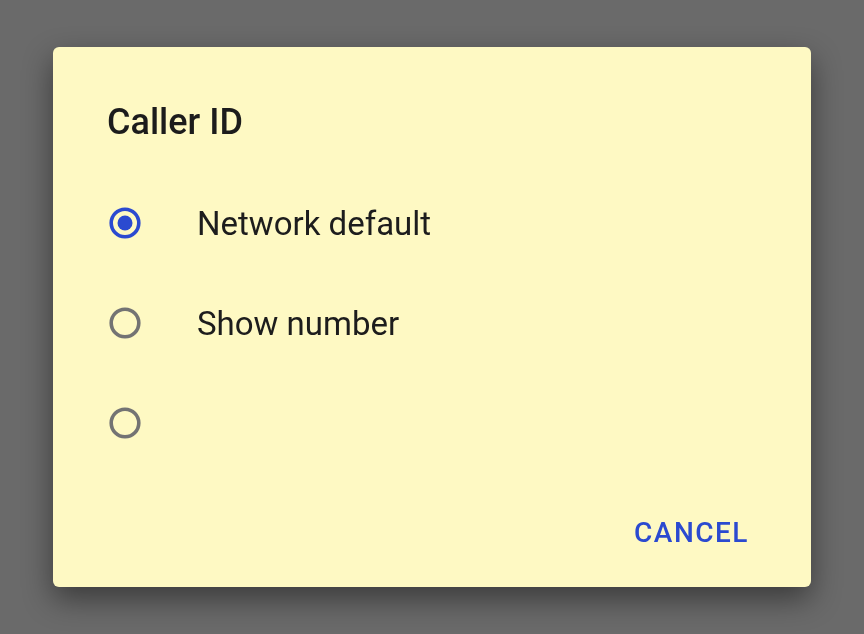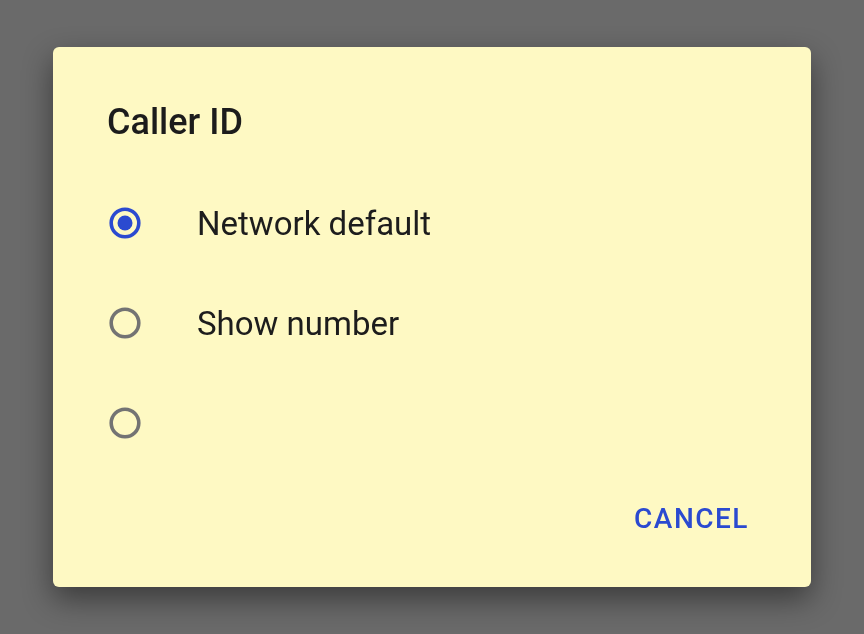--- a/index.html
+++ b/index.html
@@ -46,21 +46,21 @@
     }
     .option-label {
       font-size: 33px;
       color: #1d1d1d;
       margin-left: 54px;
       font-weight: 400;
     }
     .actions {
       display: flex;
       justify-content: flex-end;
-      padding: 10px 52px 44px 40px;
+      padding: 10px 52px 30px 40px;
     }
     .cancel-button {
       background: none;
       border: none;
       font-size: 28px;
       font-weight: 500;
       letter-spacing: 1.5px;
       color: #2b4ad0;
       cursor: pointer;
       padding: 8px 10px;

